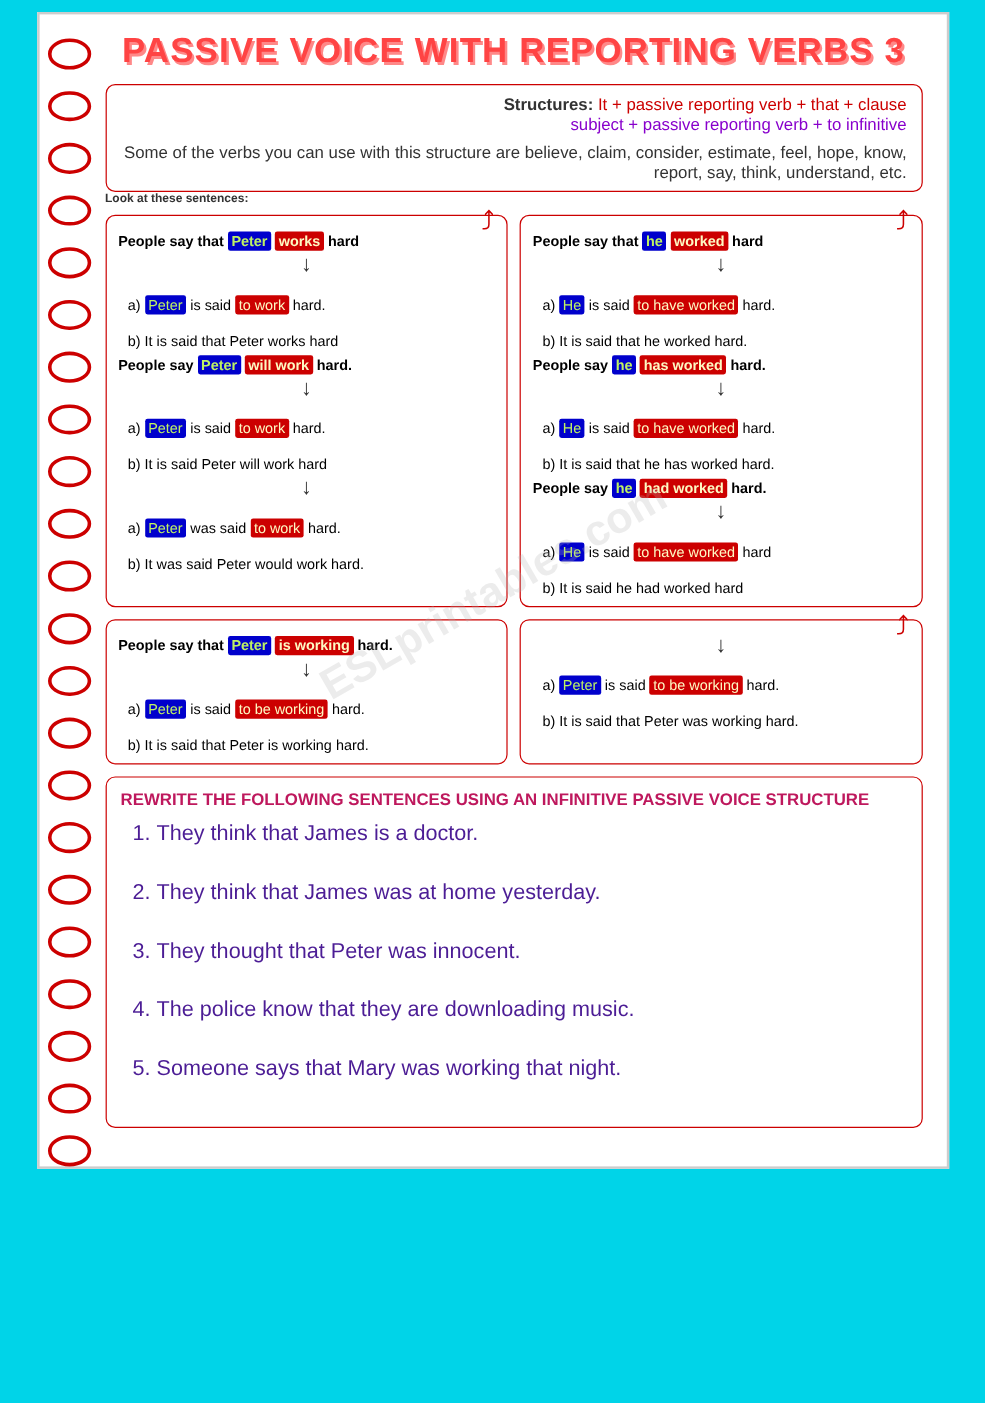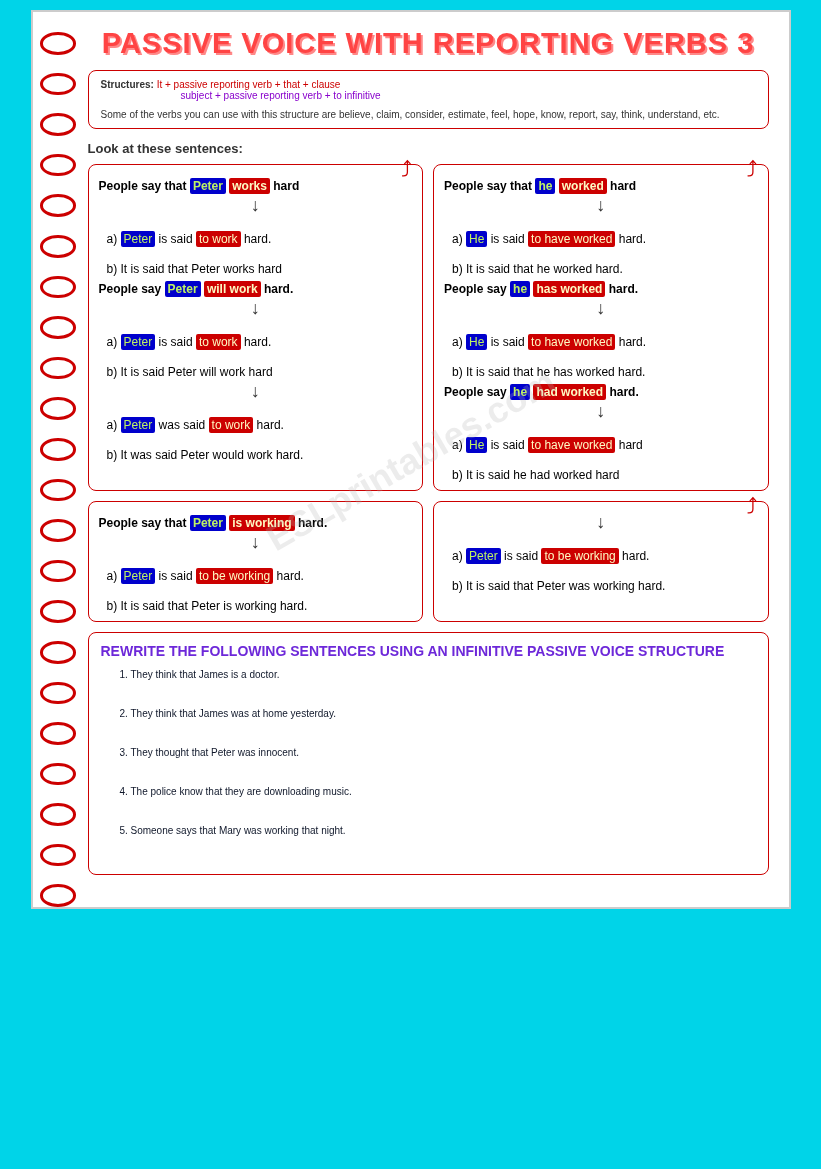--- a/index.html
+++ b/index.html
@@ -57,22 +57,22 @@
       font-family: 'Comic Sans MS', cursive, sans-serif;
       margin-bottom: 10px;
       letter-spacing: 1px;
     }
 
     
     .structures-box {
       border: 1.5px solid #cc0000;
       border-radius: 8px;
       padding: 8px 12px;
-      margin-bottom: 12px;
-      font-size: 10px;
+      font-size: 14px;
+      text-align: right;
     }
 
     .structures-box .label {
       font-weight: bold;
       color: #333;
     }
 
     .structures-box .formula1 {
       color: #cc0000;
       display: inline;
@@ -85,21 +85,21 @@
     }
 
     .structures-box .desc {
       margin-top: 8px;
       color: #333;
     }
 
     
     .look-heading {
       font-weight: bold;
-      font-size: 13px;
+      font-size: 10px;
       margin-bottom: 8px;
       color: #333;
     }
 
     
     .examples-row {
       display: flex;
       gap: 10px;
       margin-bottom: 10px;
     }
@@ -154,32 +154,32 @@
       padding: 10px 12px;
       margin-bottom: 12px;
       font-size: 12px;
     }
 
     
     .rewrite-heading {
       font-weight: bold;
       font-size: 14px;
       margin-bottom: 10px;
-      color: #6d28d9;
+      color: #be185d;
     }
 
     .exercise-list {
       list-style: decimal;
       padding-left: 30px;
     }
 
     .exercise-list li {
       margin-bottom: 28px;
-      font-size: 10px;
-      color: #0f172a;
+      font-size: 18px;
+      color: #4c1d95;
     }
 
     .watermark {
       position: absolute;
       top: 50%;
       left: 50%;
       transform: translate(-50%, -50%) rotate(-30deg);
       font-size: 36px;
       color: rgba(180,180,180,0.25);
       font-weight: bold;

